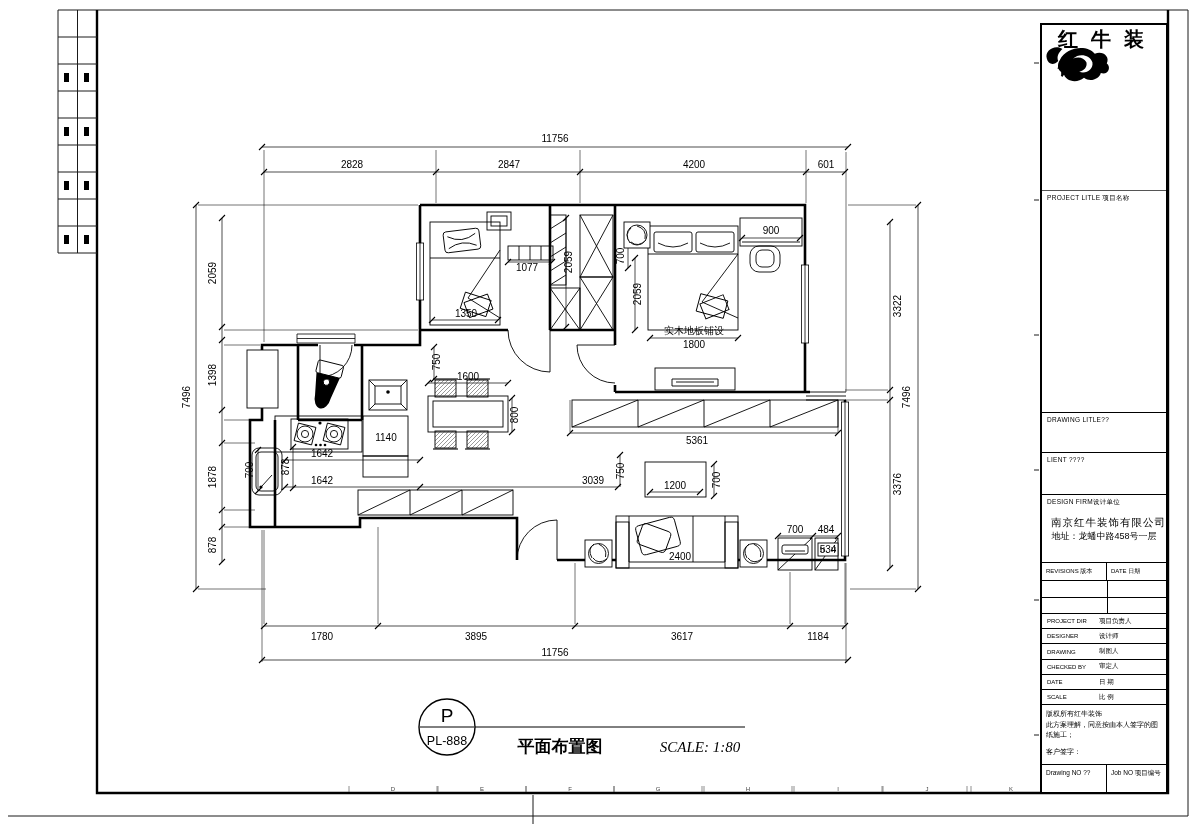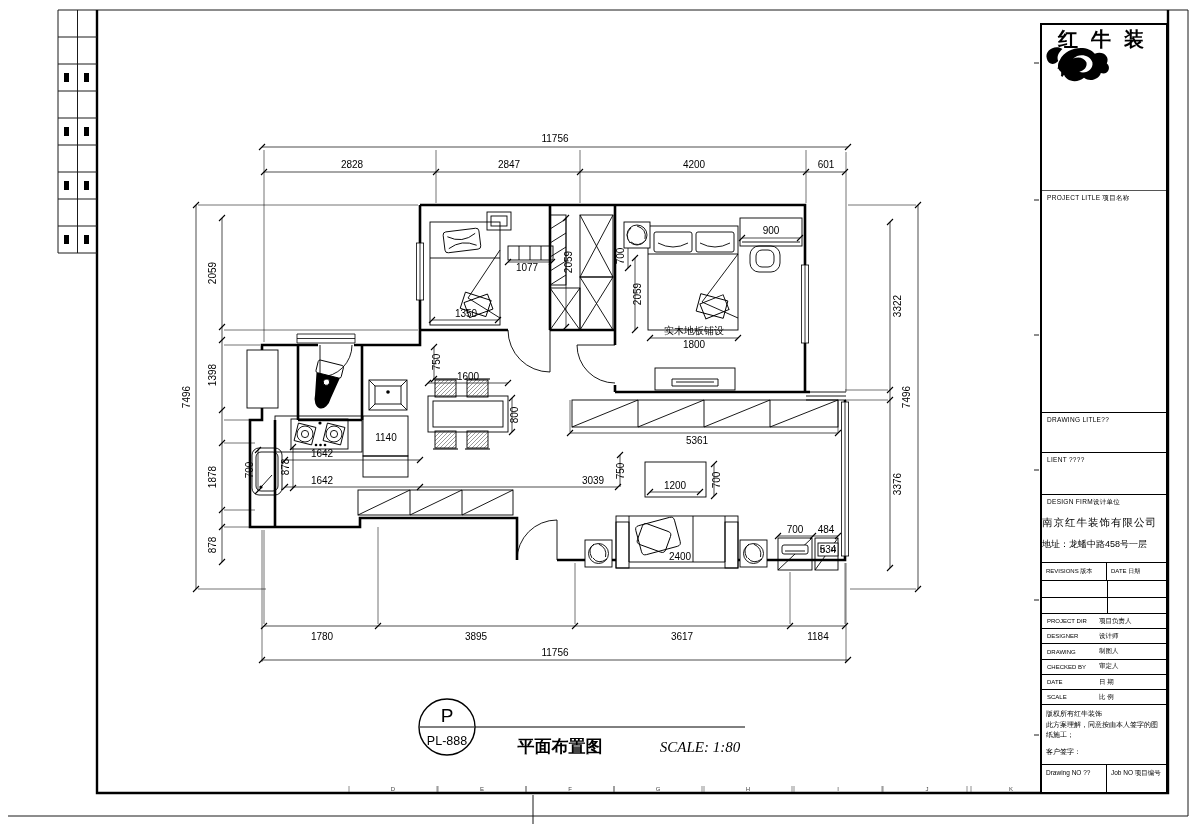--- a/index.html
+++ b/index.html
@@ -30,22 +30,22 @@
   .tb-sec{box-sizing:border-box;position:relative;}
   .tb-logo{height:167px;border-bottom:1px solid #555;text-align:center;}
   .bull{display:block;margin:14px auto 0 auto;}
   .brand{font-size:20px;letter-spacing:13px;line-height:1.45;text-align:left;padding-left:16px;
          color:#000;font-weight:600;}
   .tb-cap{font-size:6.5px;color:#000;letter-spacing:.3px;display:block;padding:3px 0 0 5px;}
   .tb-project{height:222px;}
   .tb-drawing{height:40px;border-top:1px solid #000;}
   .tb-client{height:42px;border-top:1px solid #000;}
   .tb-firm{height:69px;border-top:1px solid #000;}
-  .firm-name{font-size:10.5px;text-align:left;margin-top:9px;letter-spacing:1px;}
-  .firm-addr{font-size:9px;text-align:left;margin-top:8px;}
+  .firm-name{font-size:10.5px;text-align:right;margin-top:9px;letter-spacing:1px;}
+  .firm-addr{font-size:9px;text-align:center;}
   .tb-rev{height:51px;border-top:1px solid #000;display:flex;flex-direction:column;}
   .tb-rev-h{flex:0 0 17px;display:flex;border-bottom:1px solid #000;}
   .tb-rev-h span{font-size:6px;padding:4px 0 0 4px;box-sizing:border-box;}
   .tb-rev-h span:first-child{width:65px;border-right:1px solid #000;}
   .tb-rev-r{flex:1;display:flex;}
   .tb-rev-r i{display:block;width:65px;border-right:1px solid #000;}
   .tb-rev-r + .tb-rev-r{border-top:1px solid #000;}
   .tb-rows{height:92px;display:flex;flex-direction:column;}
   .tb-row{flex:1;border-top:1px solid #000;display:flex;align-items:center;}
   .tb-row .en{font-size:6px;width:52px;padding-left:5px;}

